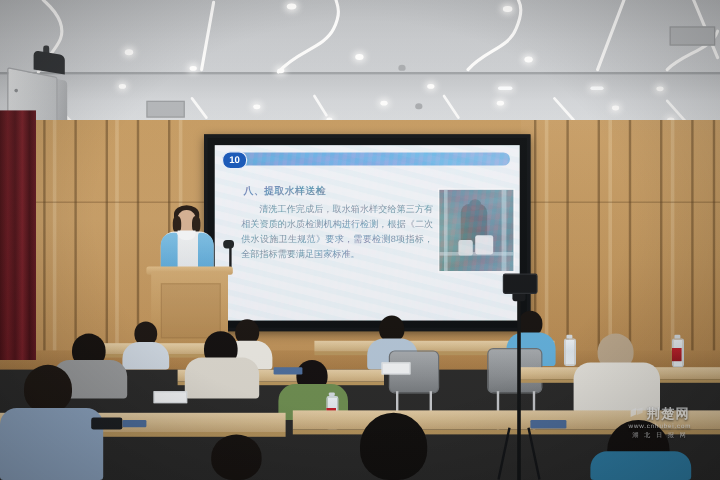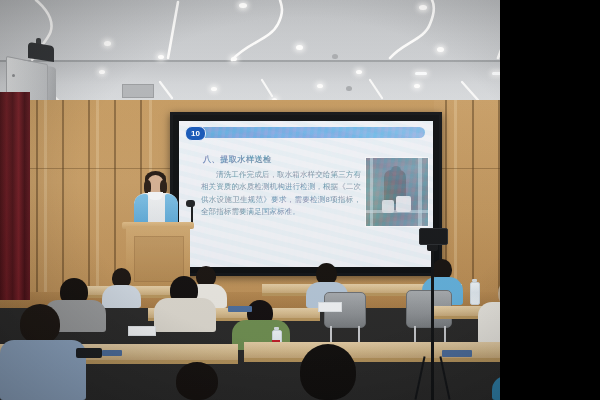--- a/index.html
+++ b/index.html
@@ -1,17 +1,17 @@
 <!DOCTYPE html>
 <html><head>
 <meta charset="utf-8">
 <style>
   html,body{margin:0;padding:0;background:#000;}
   body{font-family:"Liberation Sans","DejaVu Sans",sans-serif;}
-  #scene{position:relative;width:500px;height:400px;overflow:hidden;background:#2b2b2b;}
+  #scene{position:relative;width:600px;height:400px;overflow:hidden;background:#2b2b2b;}
 
   
   .ceiling{position:absolute;left:0;top:0;width:600px;height:112px;
     background:linear-gradient(180deg,#b9bcc0 0%,#c6c9cd 30%,#cfd2d6 62%,#d8dade 80%,#cfd1d4 100%);}
   .ceiling-band{position:absolute;left:0;top:62px;width:600px;height:50px;
     background:linear-gradient(180deg,#c2c5c9 0%,#d4d7db 45%,#dde0e3 100%);}
   .ceiling-edge{position:absolute;left:0;top:60px;width:600px;height:2px;background:rgba(120,124,128,.55);}
 
   .wavy{position:absolute;top:0;width:100%;height:112px;pointer-events:none;}
 

